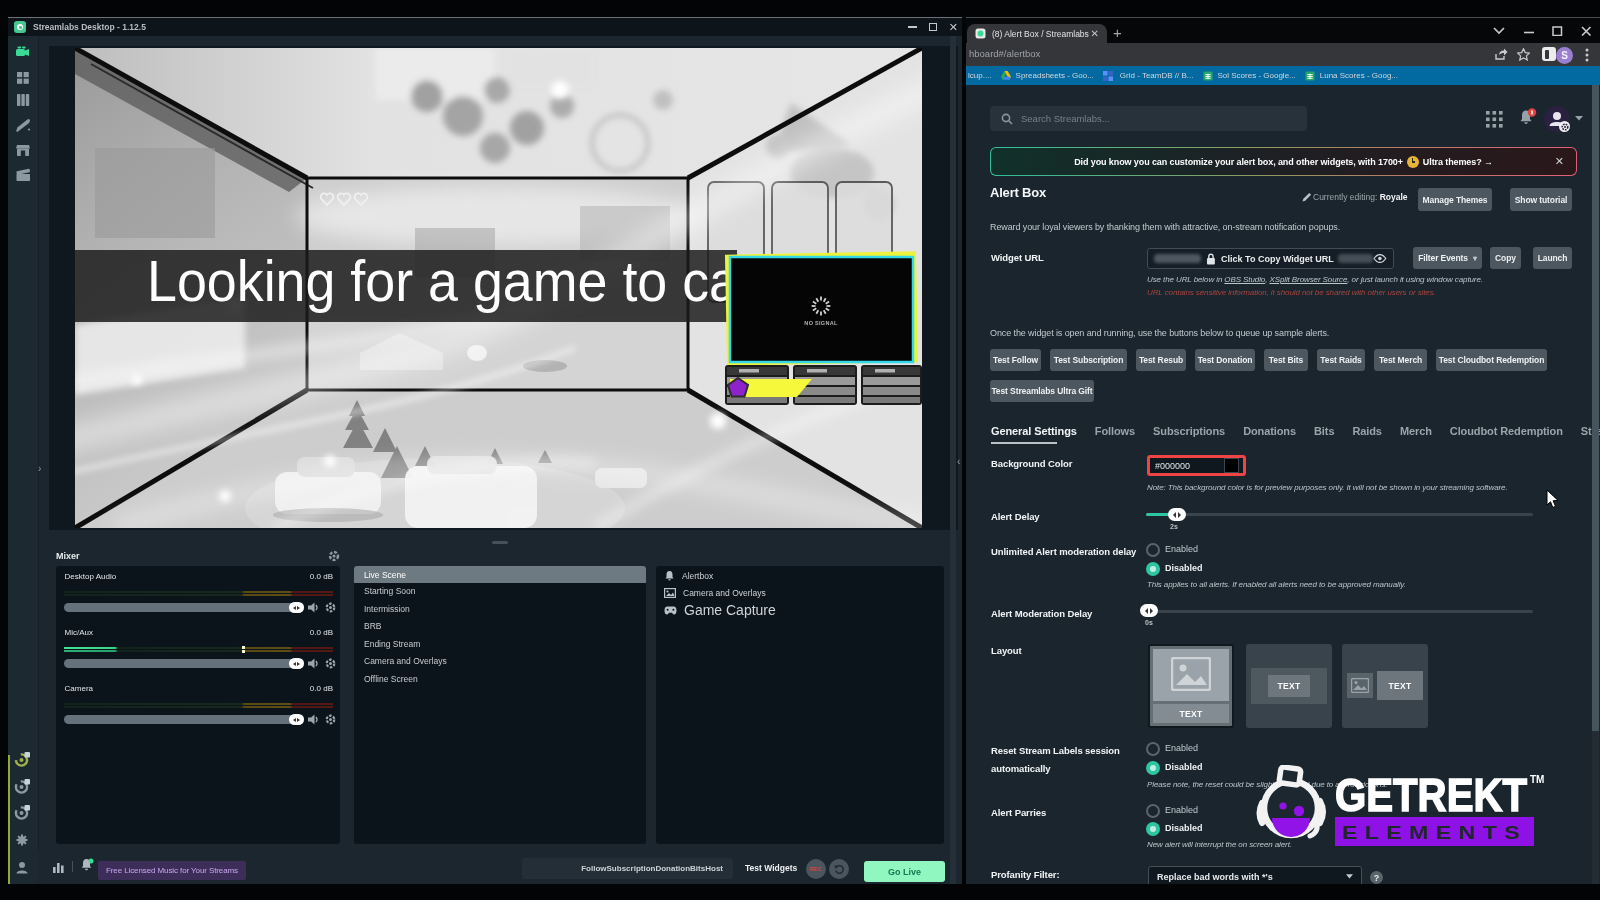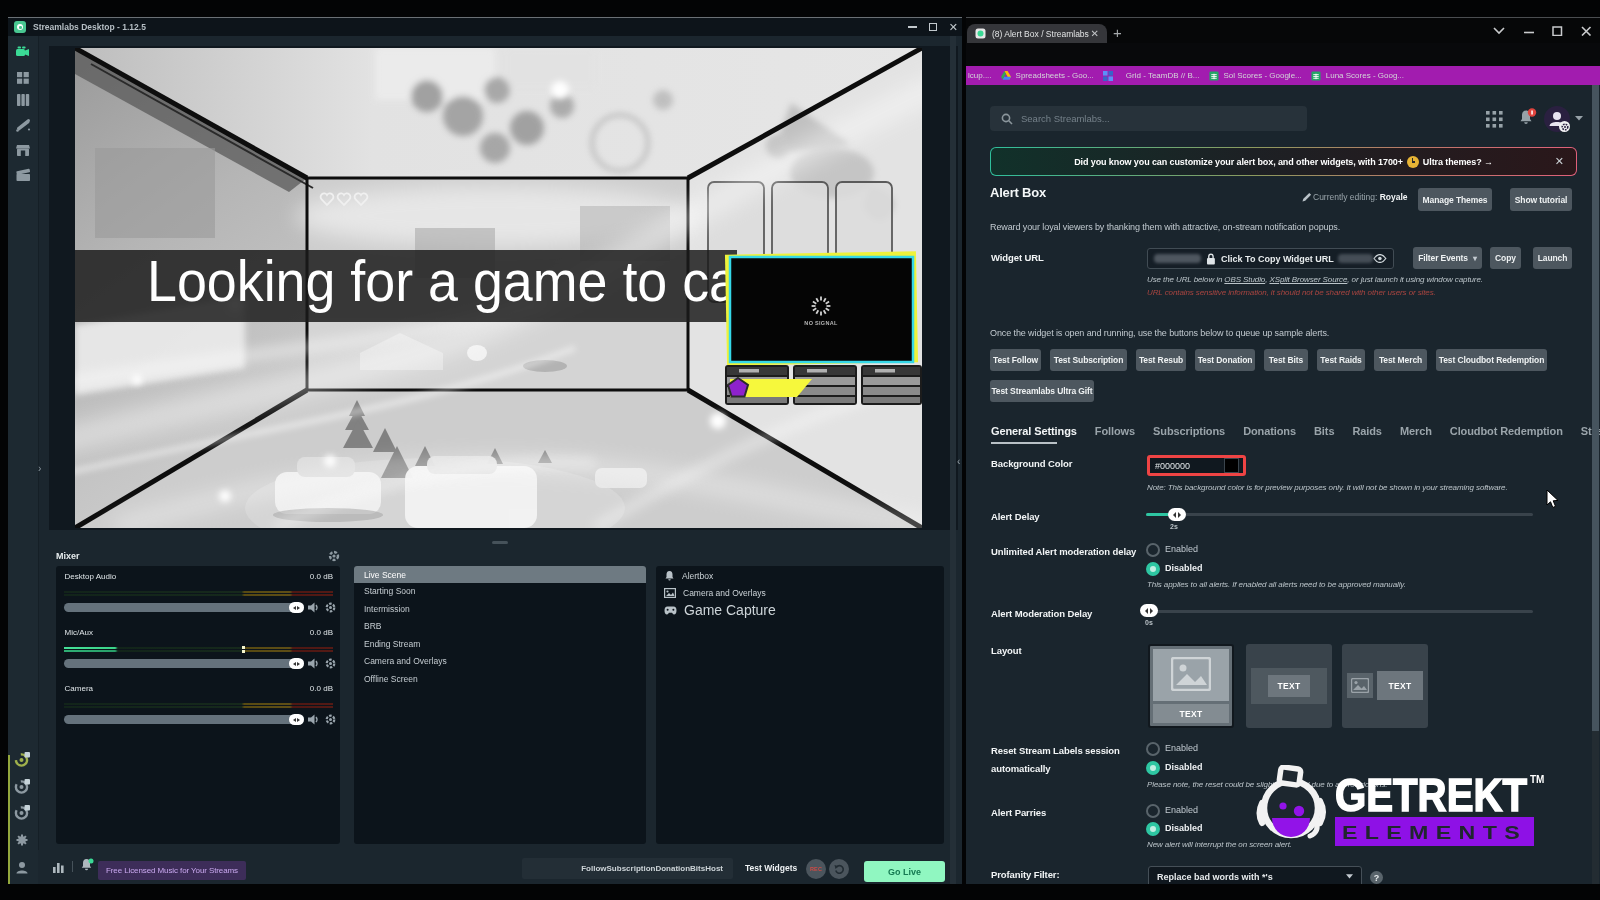--- a/index.html
+++ b/index.html
@@ -441,38 +441,61 @@
     </div>
     <div class="ab" style="left:147px;top:9px;width:12px;height:12px;color:#a5a9ac;font-size:15px;line-height:11px;font-weight:400">+</div>
     <svg class="ab" style="left:526px;top:8px" width="110" height="10" viewBox="0 0 110 10">
       <path d="M2 2 l5 5 l5 -5" stroke="#c9cbcd" stroke-width="1.6" fill="none"></path>
       <line x1="32" y1="6.5" x2="42" y2="6.5" stroke="#c9cbcd" stroke-width="1.6"></line>
       <rect x="61" y="1" width="8.5" height="8.5" fill="none" stroke="#c9cbcd" stroke-width="1.5"></rect>
       <path d="M90 1 l8.5 8.5 M98.5 1 L90 9.5" stroke="#c9cbcd" stroke-width="1.6"></path>
     </svg>
   </div>
 
-
-  <div class="ab f" style="left:0;top:48px;width:634px;height:19px;background:#a21caf;font-size:8px;color:#d3d6d8">
+  <div class="ab" style="left:0;top:25px;width:634px;height:23px;background:#35363a">
+    <div class="ab" style="left:3px;top:5px;font-size:9.5px;color:#9da2a8">hboard#/alertbox</div>
+    <svg class="ab" style="left:528px;top:5px" width="14" height="13" viewBox="0 0 14 13">
+        <path d="M2 6 L2 11 L10 11 L10 8" fill="none" stroke="#c9cbcd" stroke-width="1.4"></path>
+        <path d="M5 7 C5 4 7 2.5 10 2.5 L10 0.5 L13.5 4 L10 7.5 L10 5 C8 5 6.5 5.5 5 7 Z" fill="#c9cbcd"></path>
+      </svg>
+    <svg class="ab" style="left:551px;top:5px" width="13" height="13" viewBox="0 0 13 13">
+        <path d="M6.5 0.8 L8.3 4.6 L12.4 5.1 L9.4 7.9 L10.2 12 L6.5 9.9 L2.8 12 L3.6 7.9 L0.6 5.1 L4.7 4.6 Z" fill="none" stroke="#c9cbcd" stroke-width="1.2"></path>
+      </svg>
+    <div class="ab" style="left:576px;top:4px;width:14px;height:14px;background:#ececec;border-radius:3px">
+      <div style="position:absolute;left:2.5px;top:2.5px;width:4px;height:9px;background:#35363a;border-radius:1px"></div>
+    </div>
+    <div class="ab f" style="left:590px;top:3.5px;width:17px;height:17px;border-radius:50%;background:#9a7fd1;justify-content:center">
+      <span style="font-size:10px;font-weight:bold;color:#f5f2fa">S</span>
+    </div>
+    <svg class="ab" style="left:619px;top:5px" width="4" height="14" viewBox="0 0 4 14">
+        <g fill="#c9cbcd">
+          <circle cx="2" cy="2" r="1.5"></circle>
+          <circle cx="2" cy="7" r="1.5"></circle>
+          <circle cx="2" cy="12" r="1.5"></circle>
+        </g>
+      </svg>
+  </div>
+
+  <div class="ab f" style="left:0;top:48px;width:634px;height:19px;background:#0369a1;font-size:8px;color:#d3d6d8">
     <span style="margin-left:2px">lcup....</span>
     <svg style="margin-left:9px" width="10" height="9" viewBox="0 0 11 10">
         <polygon points="3.7,0 7.3,0 11,6.4 9.2,9.6" fill="#fbbc04"></polygon>
         <polygon points="3.7,0 0,6.4 1.8,9.6 5.5,3.2" fill="#34a853"></polygon>
         <polygon points="1.8,9.6 9.2,9.6 11,6.4 3.6,6.4" fill="#4285f4"></polygon>
       </svg>
     <span style="margin-left:5px">Spreadsheets - Goo...</span>
     <svg style="margin-left:9px" width="10" height="10" viewBox="0 0 11 11">
         <g fill="#5b8ff9">
           <rect x="0" y="0" width="5" height="5"></rect>
           <rect x="6" y="0" width="5" height="5" fill="#3864c8"></rect>
           <rect x="0" y="6" width="5" height="5" fill="#3864c8"></rect>
           <rect x="6" y="6" width="5" height="5"></rect>
         </g>
       </svg>
-    <span style="margin-left:13px">Grid - TeamDB // B...</span>
+    <span style="margin-left:7px">Grid - TeamDB // B...</span>
     <svg style="margin-left:9px" width="10" height="10" viewBox="0 0 11 11">
         <rect x="0.5" y="0.5" width="10" height="10" rx="1.5" fill="#23a566"></rect>
         <g stroke="#fff" stroke-width="1">
           <line x1="2.5" y1="4" x2="8.5" y2="4"></line>
           <line x1="2.5" y1="6" x2="8.5" y2="6"></line>
           <line x1="2.5" y1="8" x2="8.5" y2="8"></line>
           <line x1="5.5" y1="3" x2="5.5" y2="9"></line>
         </g>
       </svg>
     <span style="margin-left:5px">Sol Scores - Google...</span>

